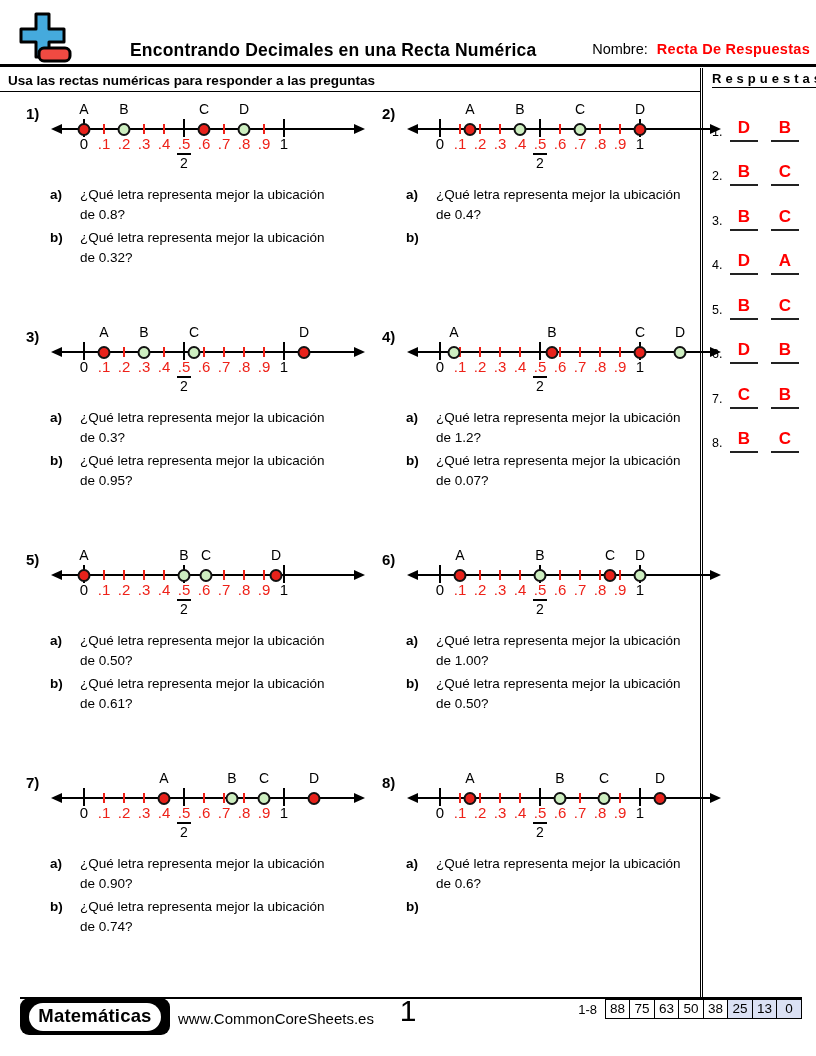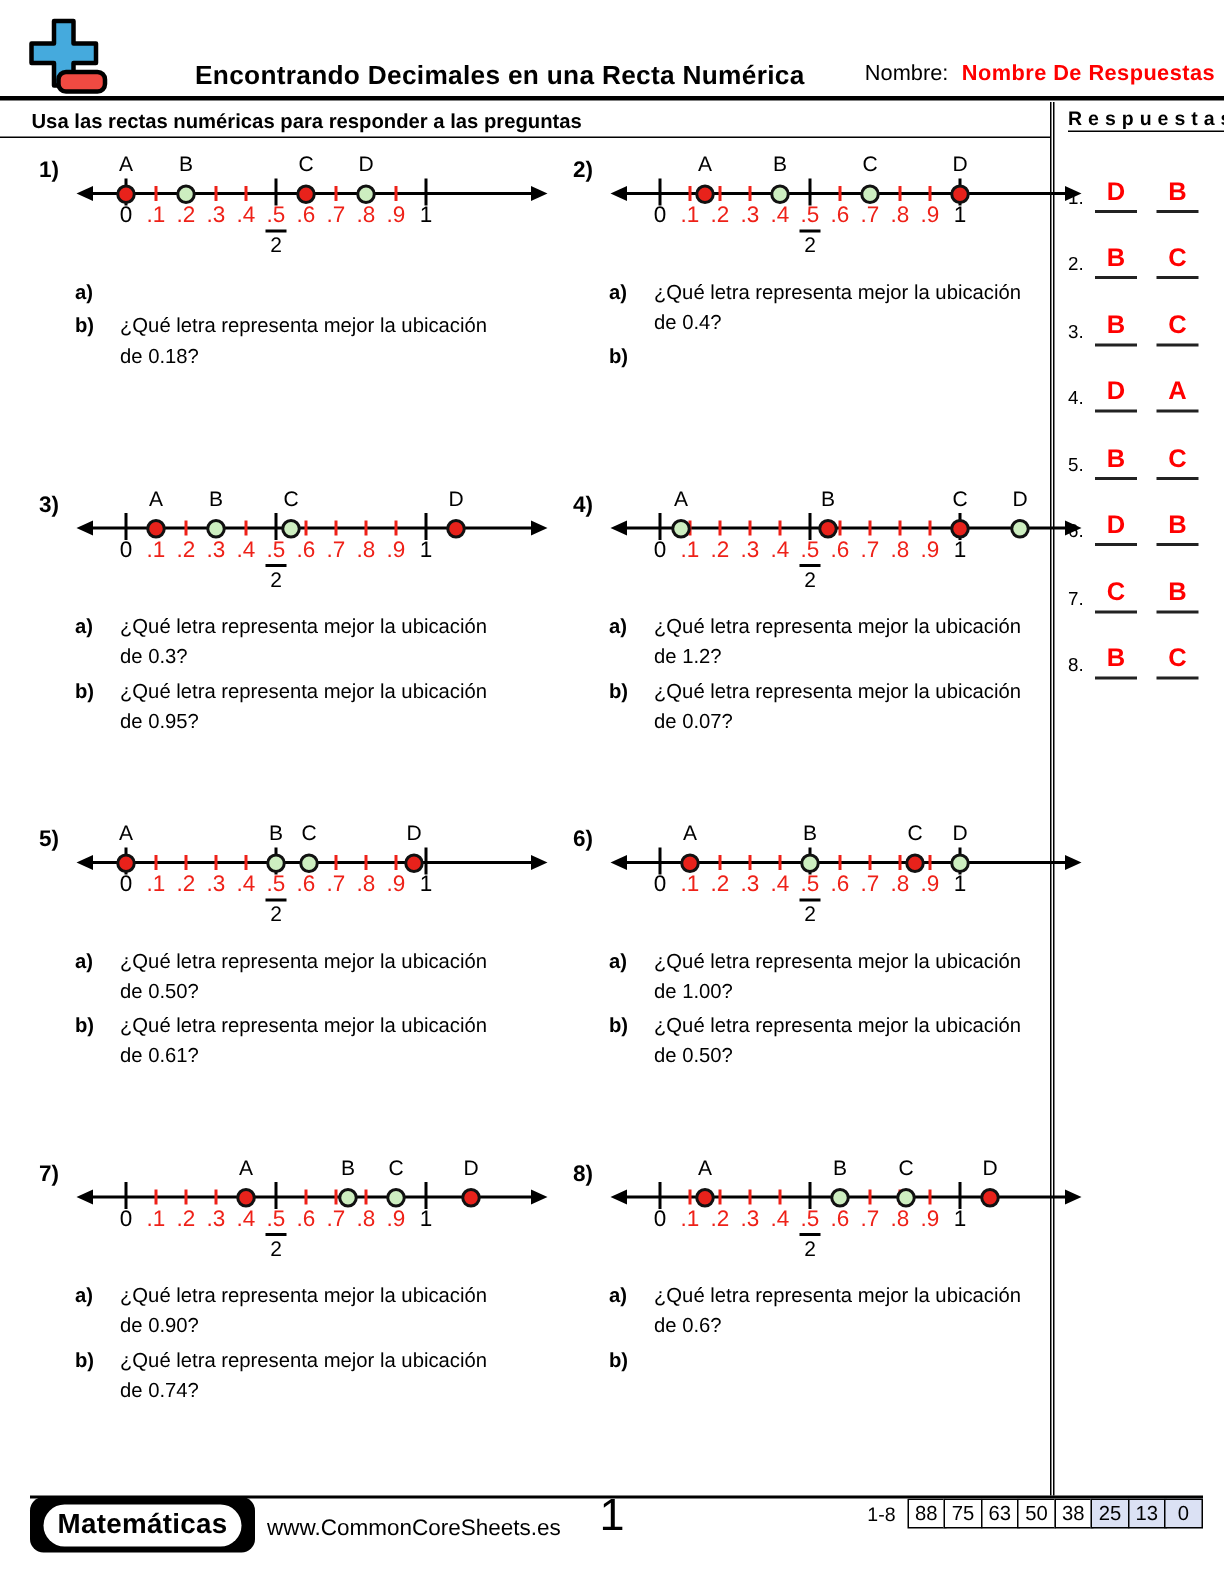--- a/index.html
+++ b/index.html
@@ -8,21 +8,21 @@
     position:relative; width:816px; height:1056px; margin:0 auto;
     background:#fff; overflow:hidden;
     font-family:"Liberation Sans","DejaVu Sans",sans-serif; color:#000;
   }
   
   .header { position:absolute; left:0; top:0; width:816px; height:67px; border-bottom:3px solid #000;text-align:right; }
   .logo { position:absolute; left:14px; top:11px; }
   .title { position:absolute; left:130px; top:40px; font-size:17.5px; font-weight:bold; letter-spacing:.2px; }
   .name-area { position:absolute; right:6px; top:41px; font-size:14.5px; white-space:nowrap; }
   .name-value { font-weight:bold; color:#f00; margin-left:5px; letter-spacing:.3px; }
-  .instructions { position:absolute; left:21px; top:73px; width:686px; font-weight:bold; font-size:13.5px; }
+  .instructions { position:absolute; left:8px; top:73px; width:686px; font-weight:bold; font-size:13.5px; }
   .instr-line { position:absolute; left:0; top:91px; width:700px; height:1px; background:#000; }
   
   .problems { position:absolute; left:8px; top:94px; width:692px;
     display:grid; grid-template-columns:1fr 1fr; grid-auto-rows:223px; }
   .problem { padding-left:18px; padding-top:4px; }
   .prob-head { display:flex; }
   .prob-num { width:26px; font-size:15px; font-weight:bold; margin-top:7px; flex:none; }
   .nl { position:relative; width:312px; height:74px; flex:none; }
   .nl-line { position:absolute; left:5px; right:5px; top:30px; height:2px; background:#000; }
   .nl-arrow { position:absolute; top:26px; width:0; height:0; border-top:5px solid transparent; border-bottom:5px solid transparent; }
@@ -66,21 +66,21 @@
   <div class="header">
     <div class="logo">
       <svg width="58" height="54" viewBox="0 0 58 54">
         <path d="M22 3 h13 v15 h15 v13 h-15 v15 h-13 v-15 h-15 v-13 h15 z" fill="#45aadd" stroke="#000" stroke-width="3" stroke-linejoin="round"></path>
         <rect x="25" y="37" width="31" height="13" rx="5" fill="#f04a42" stroke="#000" stroke-width="3"></rect>
       </svg>
     </div>
     <div class="title">Encontrando Decimales en una Recta Numérica</div>
     <div class="name-area">
       <span>Nombre:</span>
-      <span class="name-value">Nombre De Respuestas</span>
+      <span class="name-value">Recta De Respuestas</span>
     </div>
   </div>
 
   <div class="instructions">Usa las rectas numéricas para responder a las preguntas</div>
   <div class="instr-line"></div>
 
   <div class="problems" id="problems">
       <div class="problem">
         <div class="prob-head">
           <div class="prob-num">1)</div>
@@ -118,24 +118,25 @@
             <div class="dot-letter" style="left: 72px;">B</div>
             <div class="dot" style="left: 152px; background: rgb(232, 34, 27);"></div>
             <div class="dot-letter" style="left: 152px;">C</div>
             <div class="dot" style="left: 192px; background: rgb(205, 238, 192);"></div>
             <div class="dot-letter" style="left: 192px;">D</div>
           </div>
         </div>
         <div class="questions">
           <div class="q-row">
             <span class="q-label">a)</span>
-          </div>
-          <div class="q-row">
-            <span class="q-label">b)</span>
-            <span class="q-text">¿Qué letra representa mejor la ubicación de 0.18?</span>
+            <span class="q-text">¿Qué letra representa mejor la ubicación de 0.8?</span>
+          </div>
+          <div class="q-row">
+            <span class="q-label">b)</span>
+            <span class="q-text">¿Qué letra representa mejor la ubicación de 0.32?</span>
           </div>
         </div>
       </div>
       <div class="problem">
         <div class="prob-head">
           <div class="prob-num">2)</div>
           <div class="nl">
             <div class="nl-line"></div>
             <div class="nl-arrow left"></div>
             <div class="nl-arrow right"></div>

